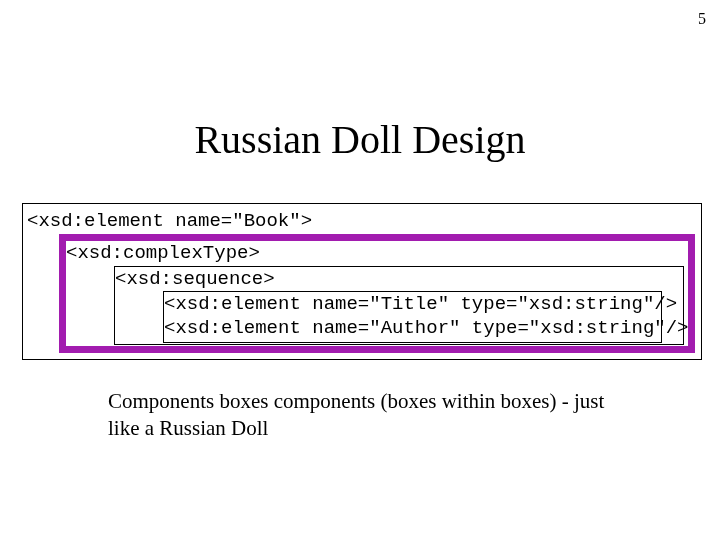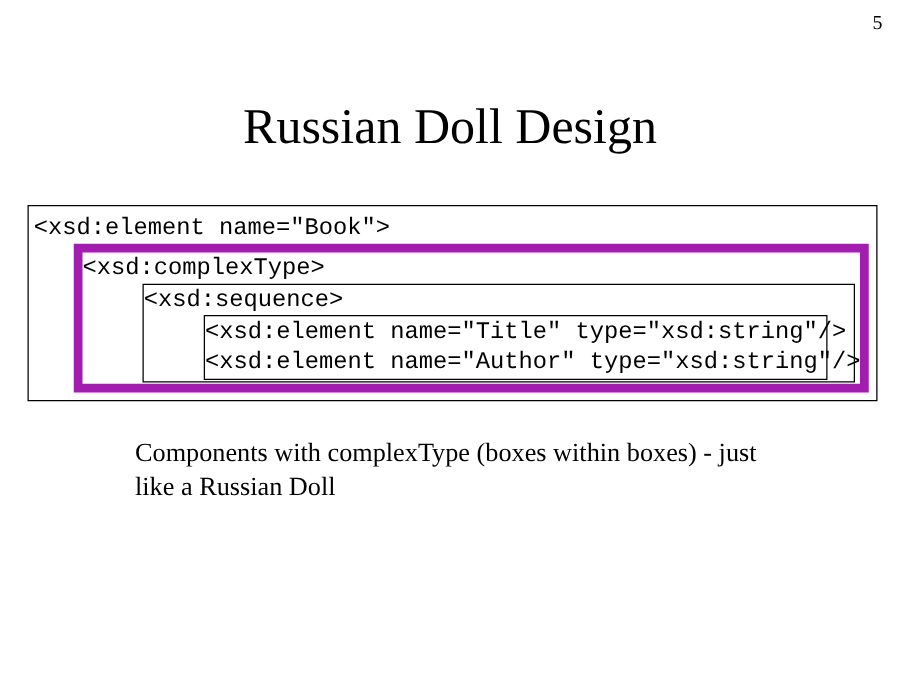--- a/index.html
+++ b/index.html
@@ -16,21 +16,21 @@
     position: absolute;
     top: 10px;
     right: 14px;
     font-size: 16px;
     color: #000;
   }
   .title {
     text-align: center;
     font-size: 40px;
     font-weight: normal;
-    margin-top: 77px;
+    margin-top: 116px;
     margin-bottom: 40px;
     color: #000;
   }
   .code-container {
     margin: 0 18px 0 22px;
     border: 1px solid #000;
     padding: 6px 4px 6px 4px;
     font-family: "Courier New", Courier, monospace;
     font-size: 19px;
     line-height: 1.25;
@@ -80,13 +80,13 @@
     <div class="box-inner2">
       <div class="code-line">&lt;xsd:sequence&gt;</div>
       <div class="box-inner3">
         <div class="code-line">&lt;xsd:element name="Title" type="xsd:string"/&gt;</div>
         <div class="code-line">&lt;xsd:element name="Author" type="xsd:string"/&gt;</div>
       </div>
     </div>
   </div>
 </div>
 
-<div class="caption">Components with complexType (boxes within boxes) - just like a Russian Doll</div>
+<div class="caption">Components boxes components (boxes within boxes) - just like a Russian Doll</div>
 
 </body></html>

